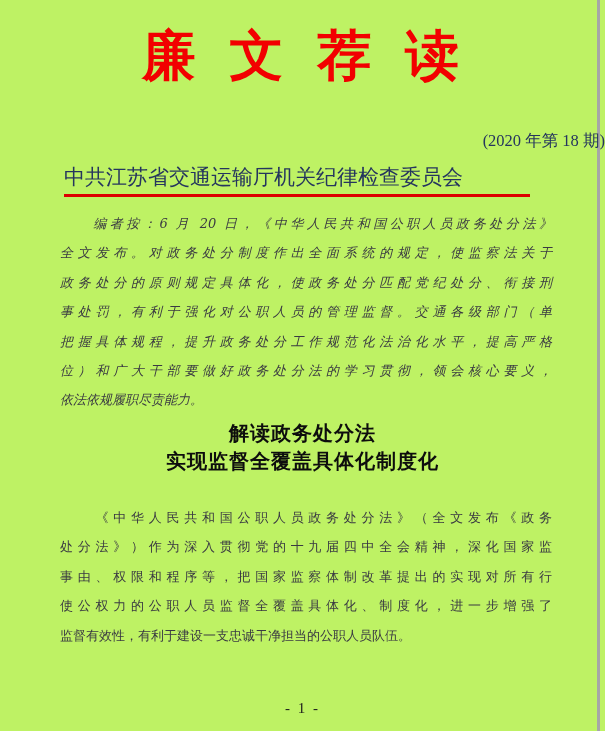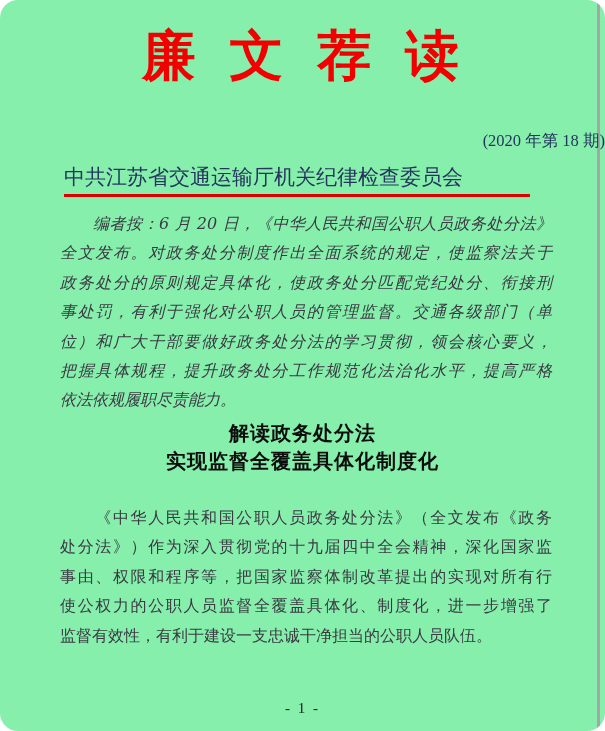--- a/index.html
+++ b/index.html
@@ -1,22 +1,21 @@
 <!DOCTYPE html>
 <html><head>
 <meta charset="utf-8">
 <style>
   html,body{margin:0;padding:0;background:#ffffff;}
   .page{
     position:relative;
     width:605px;height:731px;
-    background:#86efac;
+    background:#bef264;
     overflow:hidden;
     font-family:"Liberation Serif", serif;
-    border-radius:18px;
   }
   
   .edge-line{
     position:absolute;top:0;left:597px;width:3px;height:731px;
     background:#a6a6a6;
   }
   .doc-title{
     position:absolute;top:24px;left:0;width:100%;
     text-align:center;
     color:#f20000;
@@ -36,21 +35,21 @@
     display:flex;justify-content:space-between;align-items:center;
     color:#25355e;
     font-size:21px;
   }
   .red-rule{
     position:absolute;top:194px;left:64px;width:466px;height:3px;
     background:#dd0000;
   }
   .para{
     position:absolute;left:60px;width:492px;
-    font-size:16px;
+    font-size:13px;
     line-height:29.4px;
     color:#3a3a42;
     font-family:"DejaVu Serif", serif;
   }
   .editor-note{top:209px;font-style:italic;}
   .article-body{top:503px;}
   .para .pline{
     text-align:justify;
     text-align-last:justify;
   }
@@ -89,22 +88,22 @@
     <span>中共江苏省交通运输厅机关纪律检查委员会</span>
   </div>
 
   <div class="red-rule"></div>
 
   <div class="para editor-note">
     <div class="pline">　　编者按：6 月 20 日，《中华人民共和国公职人员政务处分法》</div>
     <div class="pline">全文发布。对政务处分制度作出全面系统的规定，使监察法关于</div>
     <div class="pline">政务处分的原则规定具体化，使政务处分匹配党纪处分、衔接刑</div>
     <div class="pline">事处罚，有利于强化对公职人员的管理监督。交通各级部门（单</div>
+    <div class="pline">把握具体规程，提升政务处分工作规范化法治化水平，提高严格</div>
     <div class="pline">位）和广大干部要做好政务处分法的学习贯彻，领会核心要义，</div>
-    <div class="pline">把握具体规程，提升政务处分工作规范化法治化水平，提高严格</div>
     <div class="pline last">依法依规履职尽责能力。</div>
   </div>
 
   <div class="article-heading">
     <div>解读政务处分法</div>
     <div>实现监督全覆盖具体化制度化</div>
   </div>
 
   <div class="para article-body">
     <div class="pline">　　《中华人民共和国公职人员政务处分法》（全文发布《政务</div>

